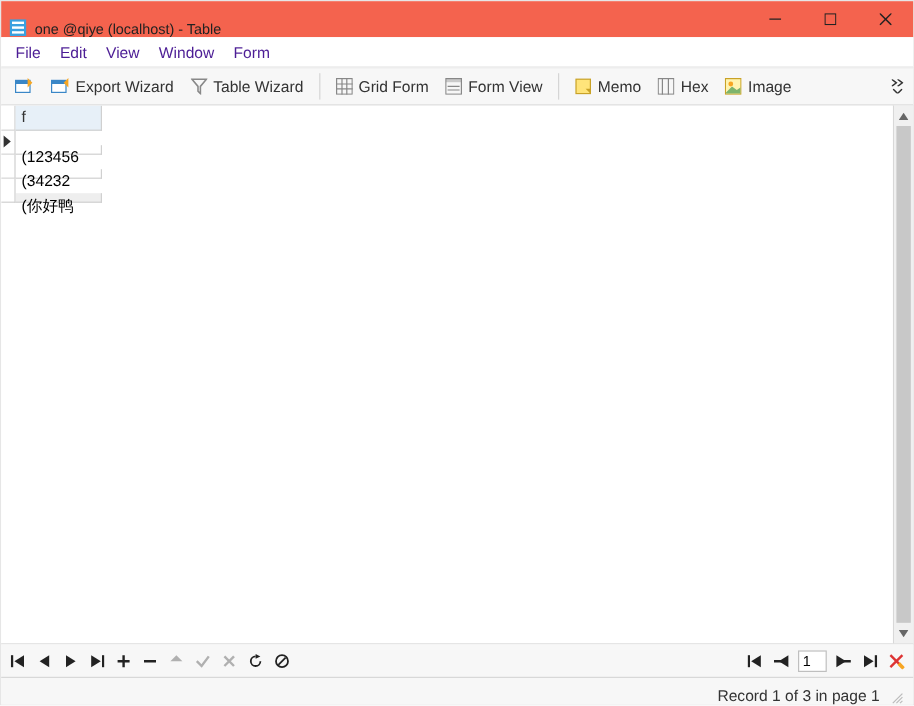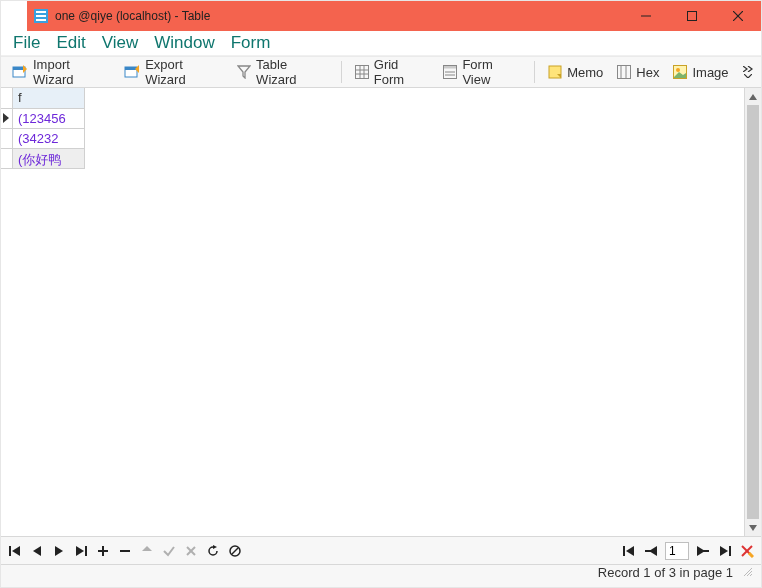--- a/index.html
+++ b/index.html
@@ -1,52 +1,52 @@
 <!DOCTYPE html>
 <html><head>
 <meta charset="utf-8">
 <style>
   * { box-sizing: border-box; }
   html, body { margin:0; padding:0; font-family: "Segoe UI", Tahoma, Arial, sans-serif; font-size:12px; }
   .window { width:762px; height:588px; border:1px solid #e6e6e6; display:flex; flex-direction:column; background:#fff; }
-  .titlebar { height:30px; background:#f4634e; display:flex; align-items:center; color:#222;margin-left:26px; }
+  .titlebar { height:30px; background:#f4634e; display:flex; align-items:flex-end; color:#222; }
   .titlebar .app-icon { width:16px; height:16px; margin:0 6px; display:flex; align-items:center; justify-content:center;}
   .titlebar .title { flex:1; font-size:12px; color:#222;}
   .titlebar .btn { width:46px; height:30px; display:flex; align-items:center; justify-content:center; color:#333;}
   .menubar { height:25px; background:#fff; display:flex; align-items:center; padding:0 4px; border-bottom:1px solid #f0f0f0;}
-  .menubar .menu { padding:3px 8px; color:#0f766e; font-size:17px;}
+  .menubar .menu { padding:3px 8px; color:#4c1d95; font-size:13px;}
   .toolbar { height:32px; background:#f7f7f7; border-top:1px solid #eaeaea; border-bottom:1px solid #d8d8d8; display:flex; align-items:center; padding:0 4px;}
   .tgroup { display:flex; align-items:center; height:100%; }
   .tsep { width:1px; height:22px; background:#d5d5d5; margin:0 6px;}
   .tbtn { display:flex; align-items:center; height:24px; padding:0 6px; color:#333; font-size:13px; gap:5px; border:1px solid transparent;}
   .toolbar .spacer{flex:1;}
   .overflow { width:18px; height:28px; display:flex; flex-direction:column; align-items:center; justify-content:center; gap:2px; margin-left:4px;}
   .grid-wrap { flex:1; display:flex; border-bottom:1px solid #d8d8d8; min-height:0;}
   .grid { flex:1; background:#fff; overflow:hidden; position:relative;}
   .col-header { height:21px; display:flex;}
   .col-header .corner { width:12px; border:1px solid #d0d0d0; border-left:none; border-top:none; background:#fff;}
   .col-header .col { border:1px solid #d0d0d0; border-left:none; border-top:none; background:#e7f0f8; padding:2px 5px; color:#333; font-size:13px;}
   .col-header .col.c1{ width:72px;}
   .row { height:20px; display:flex; align-items:stretch;}
   .row .marker{ width:12px; border-right:1px solid #d0d0d0; border-bottom:1px solid #d0d0d0; background:#fff; position:relative;}
-  .row .cell{ border-right:1px solid #d0d0d0; border-bottom:1px solid #d0d0d0; padding:2px 5px; color:#6d28d9; font-size:13px; background:#fff;}
+  .row .cell{ border-right:1px solid #d0d0d0; border-bottom:1px solid #d0d0d0; padding:2px 5px; color:#000000; font-size:13px; background:#fff;margin-top:12px;}
   .row .cell.c1{ width:72px; }
   .row.sel .cell{ background:#fff;}
   .row .marker .tri{ position:absolute; left:2px; top:4px; width:0;height:0;border-top:5px solid transparent;border-bottom:5px solid transparent;border-left:6px solid #333;}
   .row.last .cell{ background:#eeeeee;}
   .vscroll { width:17px; background:#f0f0f0; border-left:1px solid #d8d8d8; display:flex; flex-direction:column;}
   .vscroll .arrow{ height:17px; display:flex;align-items:center;justify-content:center; background:#f0f0f0;}
   .vscroll .track{ flex:1; background:#f0f0f0; position:relative;}
   .vscroll .thumb{ position:absolute; left:2px; right:2px; top:0; height:100%; background:#c8c8c8; border-radius:0;}
   .navbar { height:28px; background:#f7f7f7; border-bottom:1px solid #d8d8d8; display:flex; align-items:center; padding:0 6px; gap:6px;}
   .navbar .nbtn { width:16px; height:16px; display:flex; align-items:center; justify-content:center; color:#222;}
   .navbar .nbtn.dim{ color:#b0b0b0;}
   .navbar .spacer{flex:1;}
   .pageinput{ width:24px; height:18px; border:1px solid #bfbfbf; background:#fff; font-size:12px; text-align:left; padding:0 3px;}
-  .status { height:22px; background:#f7f7f7; display:flex; align-items:flex-start; padding:0 8px; color:#333; font-size:13px; justify-content:flex-end; gap:8px;}
+  .status { height:22px; background:#f7f7f7; display:flex; align-items:flex-end; padding:0 8px; color:#333; font-size:13px; justify-content:flex-end; gap:8px;}
   .status .left{flex:1;}
   svg{display:block;}
 </style>
 </head>
 <body>
 
 <div class="window">
 
   <div class="titlebar">
     <span class="app-icon">
@@ -87,21 +87,20 @@
   <div class="toolbar">
     <div class="tgroup">
       <div class="tbtn">
         <span>
             <svg width="16" height="16">
               <rect x="1" y="3" width="12" height="10" fill="#fff" stroke="#3a87c7"></rect>
               <rect x="1" y="3" width="12" height="3" fill="#3a87c7"></rect>
               <path d="M11 1 L15 5 L11 9" fill="#f6a623"></path>
             </svg>
           </span>
-        <span>Import Wizard</span>
       </div>
       <div class="tbtn">
         <span>
             <svg width="16" height="16">
               <rect x="1" y="3" width="12" height="10" fill="#fff" stroke="#3a87c7"></rect>
               <rect x="1" y="3" width="12" height="3" fill="#3a87c7"></rect>
               <path d="M15 1 L11 5 L15 9" fill="#f6a623"></path>
             </svg>
           </span>
         <span>Export Wizard</span>

